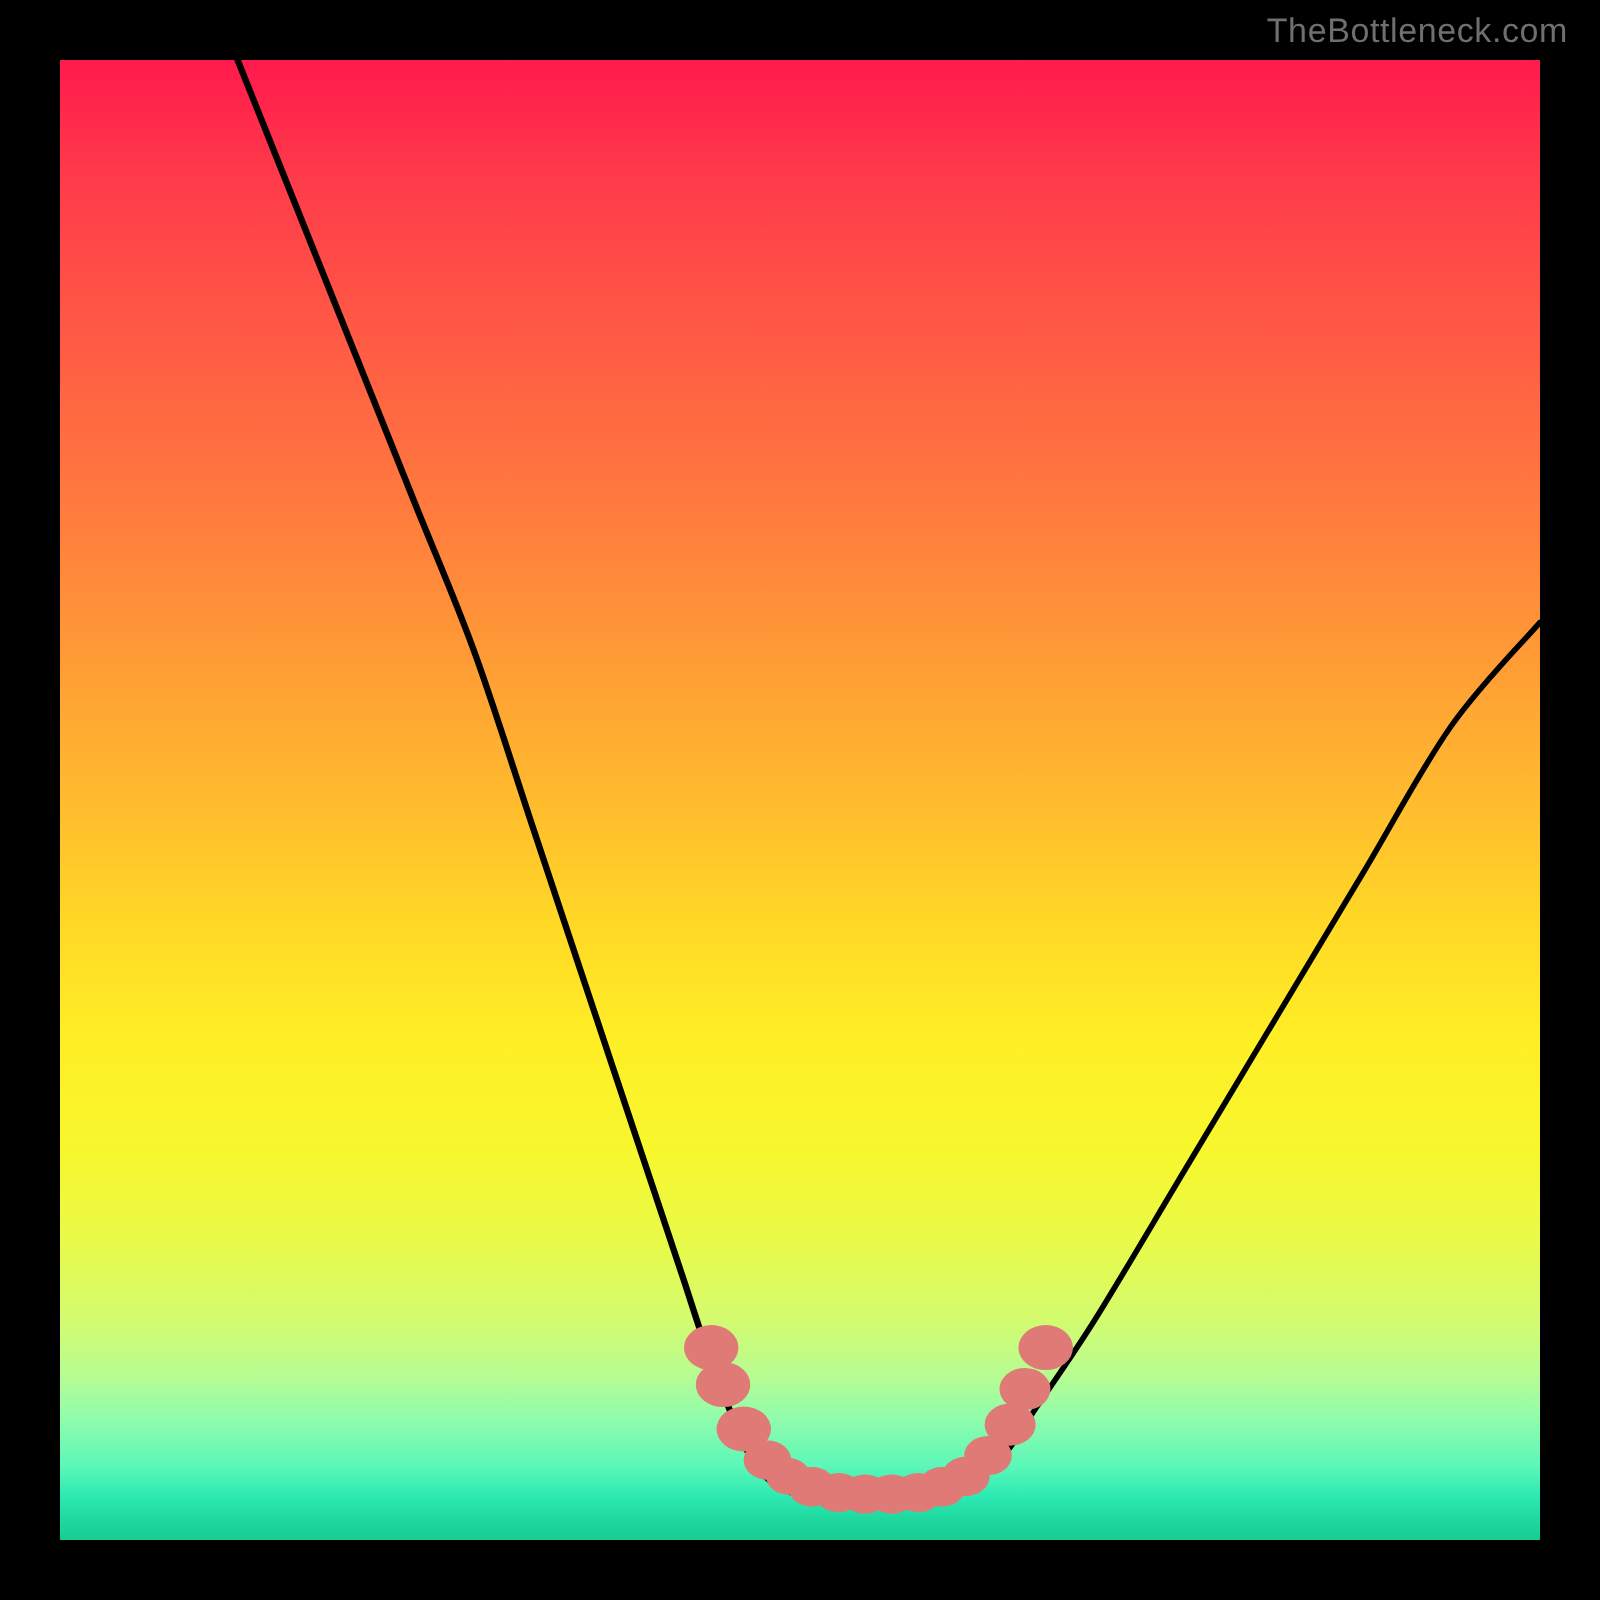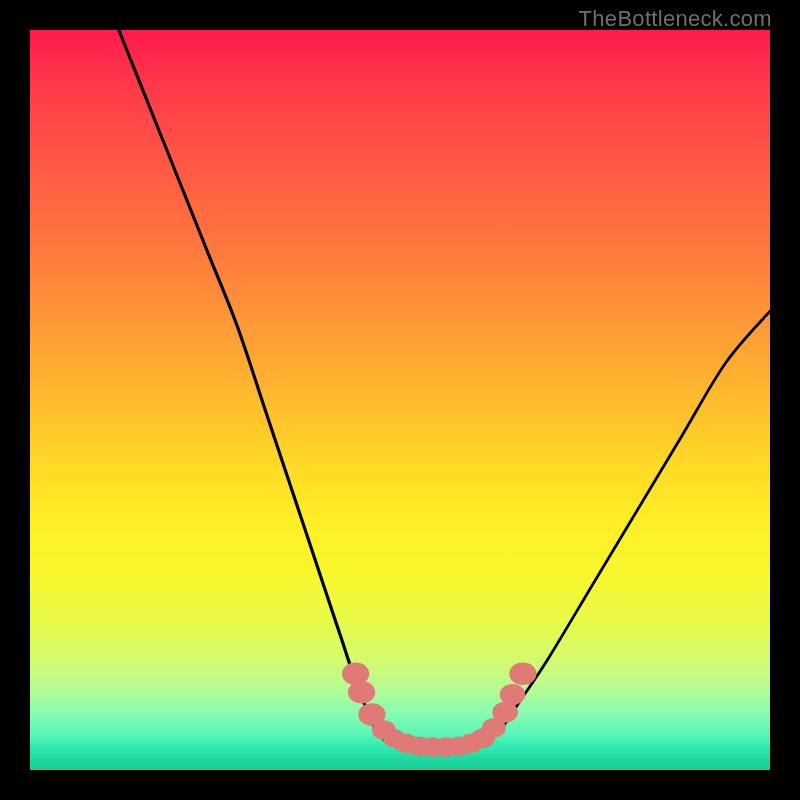--- a/index.html
+++ b/index.html
@@ -40,23 +40,23 @@
       #8dfcae 92%,
       #5cf7b8 95%,
       #2eeab2 97%,
       #1fd9a0 98.5%,
       #18cc94 100%
     );
   }
   .watermark {
     position: absolute;
     top: 6px;
-    right: 28px;
+    right: 16px;
     color: #6f6f6f;
-    font-size: 22px;
+    font-size: 17px;
     letter-spacing: 0.3px;
     z-index: 5;
     user-select: none;
   }
   svg.curve {
     position: absolute;
     left: 0;
     top: 0;
     width: 740px;
     height: 740px;

